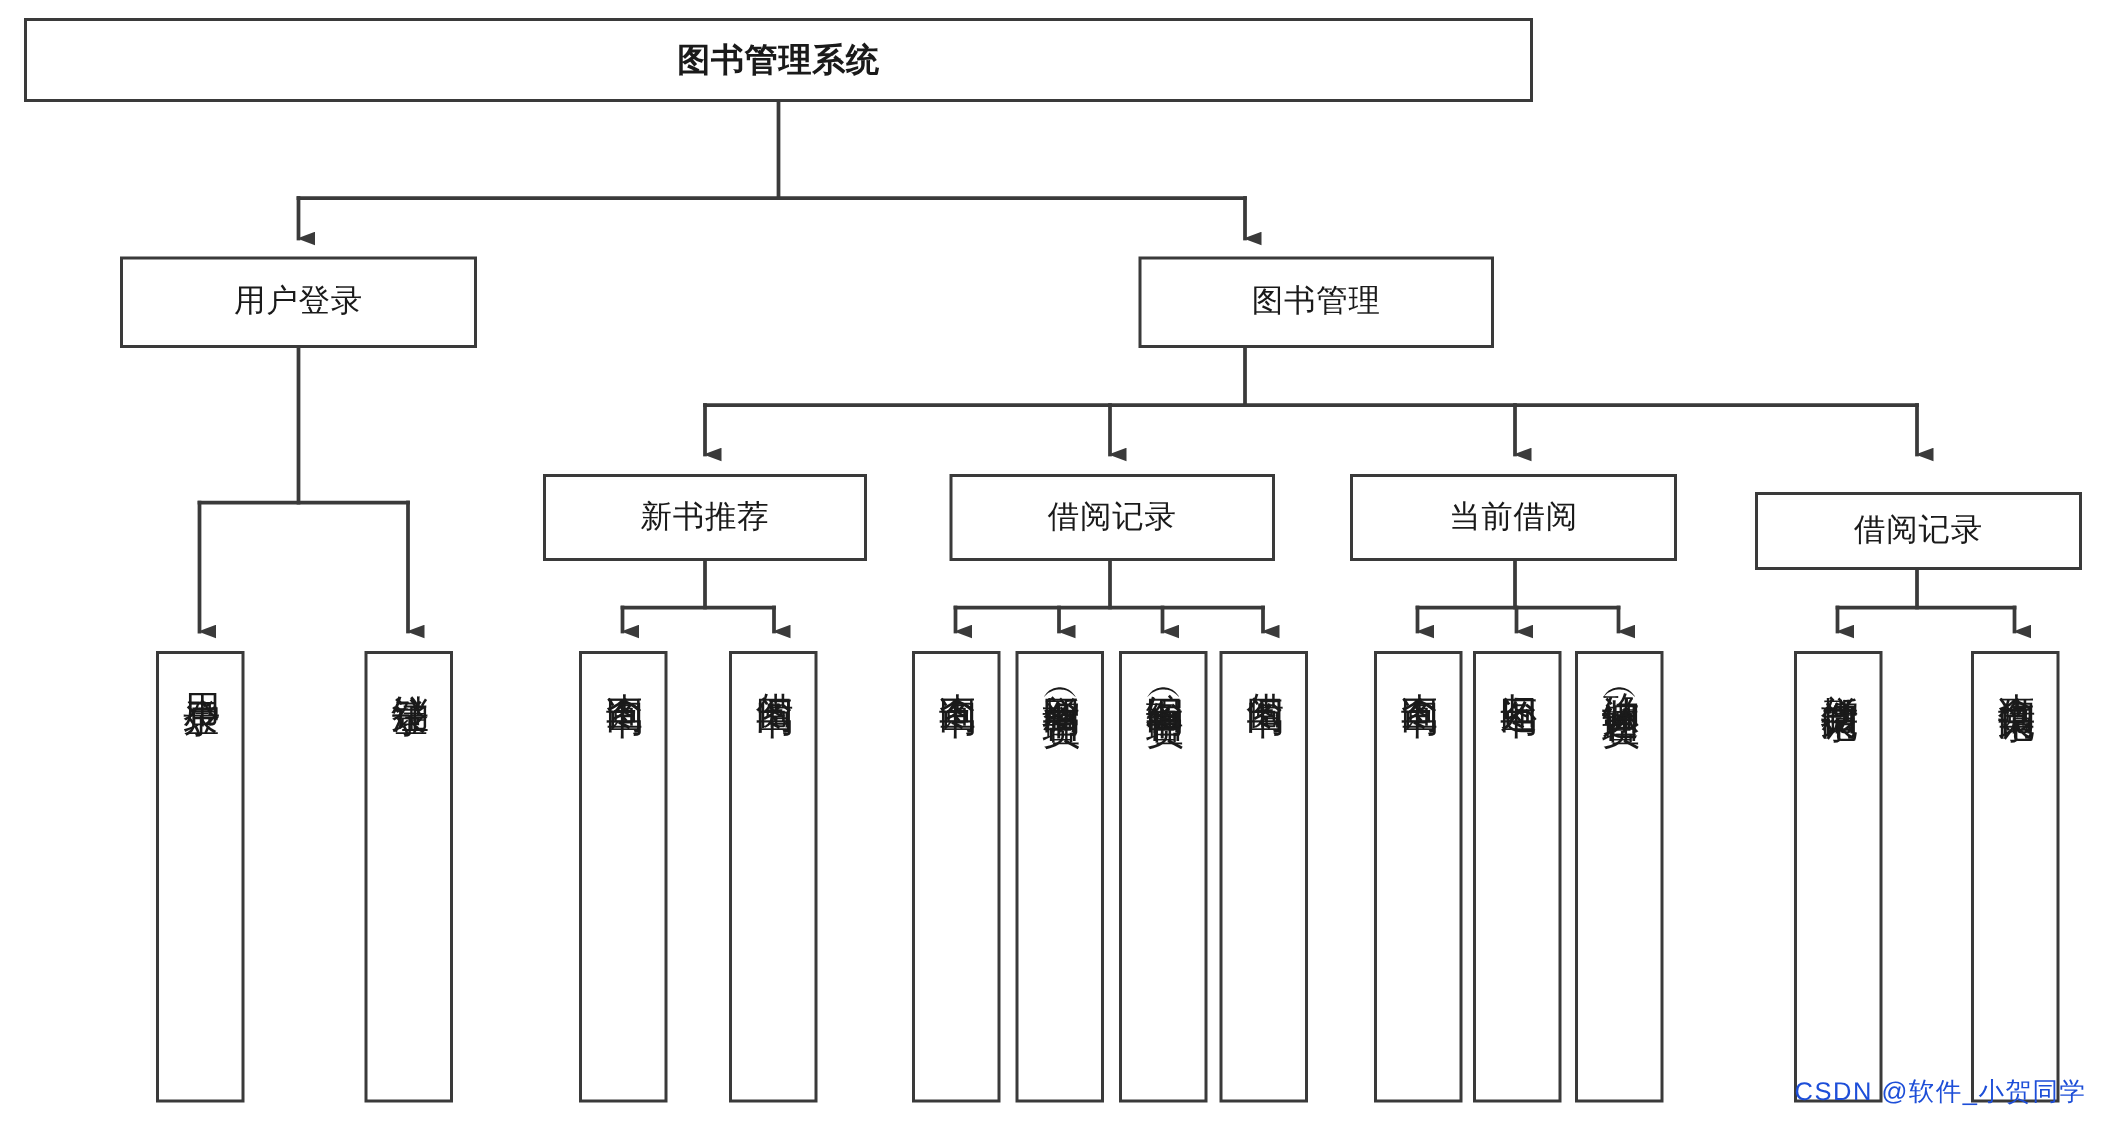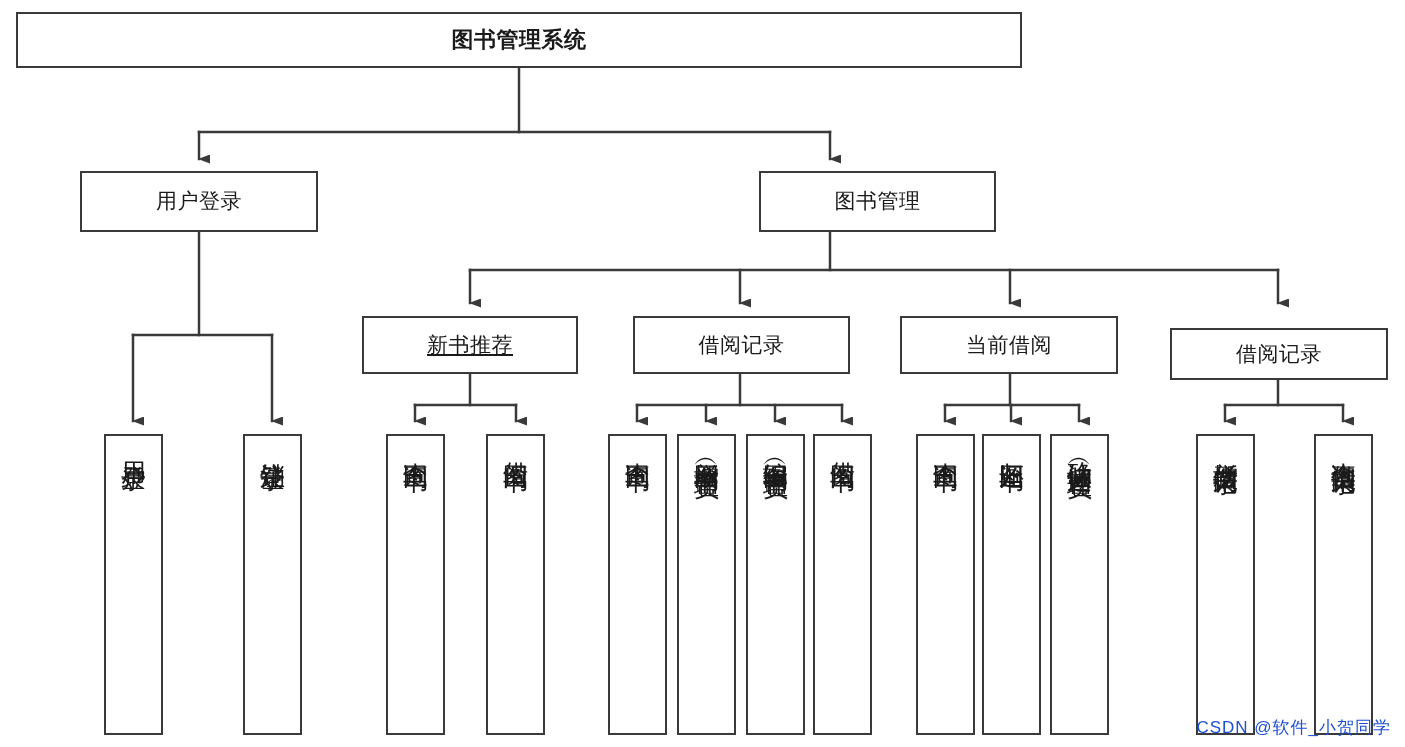--- a/index.html
+++ b/index.html
@@ -139,21 +139,21 @@
     <span class="node-label">图书管理系统</span>
   </div>
 
   <div class="node horizontal" style="left:80px; top:171px; width:238px; height:61px;">
     <span class="node-label">用户登录</span>
   </div>
   <div class="node horizontal" style="left:711px; top:171px; width:237px; height:61px;margin-left:48px;">
     <span class="node-label">图书管理</span>
   </div>
 
-  <div class="node horizontal" style="left:362px; top:316px; width:216px; height:58px;text-decoration:underline;">
+  <div class="node horizontal" style="left:362px; top:316px; width:216px; height:58px;">
     <span class="node-label">新书推荐</span>
   </div>
   <div class="node horizontal" style="left:633px; top:316px; width:217px; height:58px;">
     <span class="node-label">借阅记录</span>
   </div>
   <div class="node horizontal" style="left:900px; top:316px; width:218px; height:58px;">
     <span class="node-label">当前借阅</span>
   </div>
   <div class="node horizontal" style="left:1170px; top:328px; width:218px; height:52px;">
     <span class="node-label">借阅记录</span>

